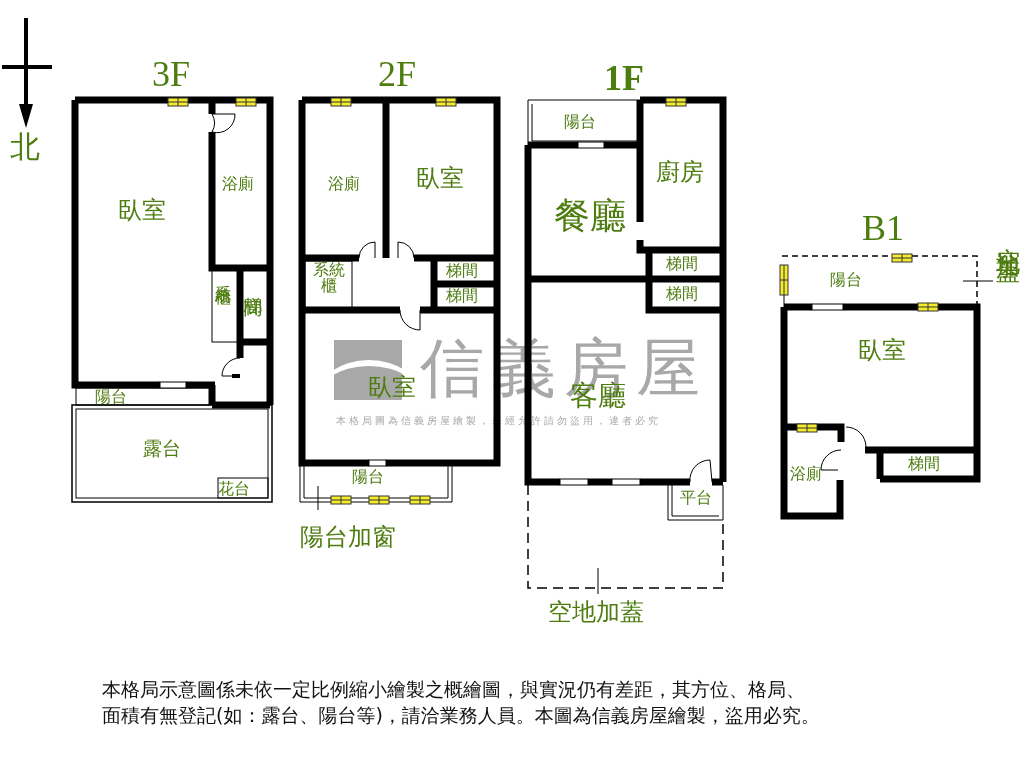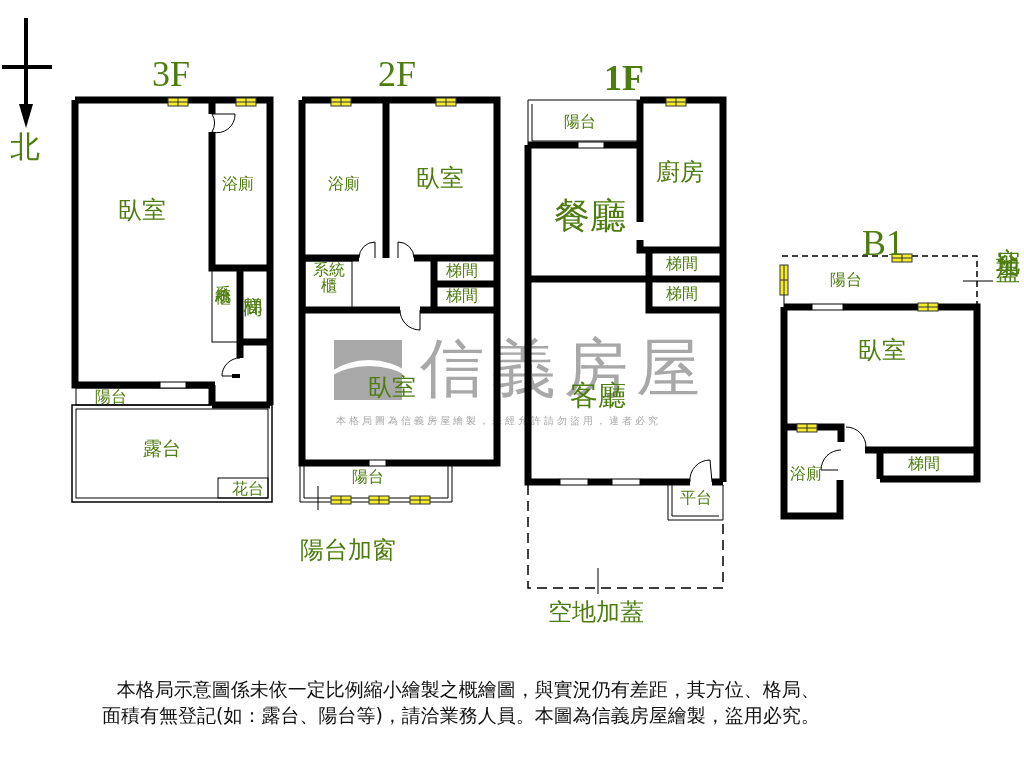--- a/index.html
+++ b/index.html
@@ -15,21 +15,21 @@
   .vert { writing-mode: vertical-rl; letter-spacing:2px; }
   .wm-big { position:absolute; left:420px; top:336px; font-size:64px; color:#a8a8a8;
             font-family:"DejaVu Sans","Liberation Sans",sans-serif; letter-spacing:8px; line-height:1; }
   .wm-small { position:absolute; left:336px; top:414px; font-size:10px; color:#a8a8a8;
               font-family:"DejaVu Sans","Liberation Sans",sans-serif; letter-spacing:3px; }
   .wm-logo { position:absolute; left:334px; top:340px; width:68px; height:60px; background:#a8a8a8; overflow:hidden; }
   .wm-logo::after { content:""; position:absolute; left:-20px; top:20px; width:110px; height:80px;
                     border-top:6px solid #fff; border-radius:50% 50% 0 0; }
   .disclaimer { position:absolute; left:102px; top:676px; font-size:19px; line-height:26px;
                 font-family:"DejaVu Sans","Liberation Sans",sans-serif; color:#111; }
-  .disclaimer div { white-space:nowrap;text-align:right; }
+  .disclaimer div { white-space:nowrap; }
 </style>
 </head>
 <body>
 
 <div class="wm-logo"></div>
 <div class="wm-big">信義房屋</div>
 <div class="wm-small">本格局圖為信義房屋繪製，未經允許請勿盜用，違者必究</div>
 
 <svg class="plan" width="1024" height="768" viewBox="0 0 1024 768">
   <defs>
@@ -137,43 +137,43 @@
 
 <div class="lbl" style="left:10px;top:132px;font-size:30px;">北</div>
 
 <div class="lbl floor" style="left:152px;top:56px;">3F</div>
 <div class="lbl room-l" style="left:118px;top:198px;">臥室</div>
 <div class="lbl room-s" style="left:222px;top:176px;">浴廁</div>
 <div class="lbl room-s vert" style="left:215px;top:272px;">系統櫃</div>
 <div class="lbl room-m vert" style="left:244px;top:282px;">梯間</div>
 <div class="lbl room-s" style="left:95px;top:389px;">陽台</div>
 <div class="lbl room-m" style="left:143px;top:439px;">露台</div>
-<div class="lbl room-s" style="left:232px;top:481px;">花台</div>
+<div class="lbl room-s" style="left:218px;top:481px;">花台</div>
 
 <div class="lbl floor" style="left:378px;top:56px;">2F</div>
 <div class="lbl room-s" style="left:328px;top:176px;">浴廁</div>
 <div class="lbl room-l" style="left:416px;top:166px;">臥室</div>
 <div class="lbl room-s" style="left:306px;top:262px;width:46px;white-space:normal;text-align:center;">系統櫃</div>
 <div class="lbl room-s" style="left:446px;top:263px;">梯間</div>
 <div class="lbl room-s" style="left:446px;top:288px;">梯間</div>
 <div class="lbl room-l" style="left:368px;top:375px;">臥室</div>
 <div class="lbl room-s" style="left:352px;top:469px;">陽台</div>
-<div class="lbl room-l" style="left:300px;top:538px;">陽台加窗</div>
+<div class="lbl room-l" style="left:300px;top:525px;">陽台加窗</div>
 
 <div class="lbl floor" style="left:604px;top:60px;font-weight:bold;">1F</div>
 <div class="lbl room-s" style="left:564px;top:114px;">陽台</div>
 <div class="lbl room-l" style="left:554px;top:198px;font-size:36px;">餐廳</div>
 <div class="lbl room-l" style="left:656px;top:160px;">廚房</div>
 <div class="lbl room-s" style="left:666px;top:256px;">梯間</div>
 <div class="lbl room-s" style="left:666px;top:286px;">梯間</div>
 <div class="lbl room-l" style="left:570px;top:382px;font-size:28px;">客廳</div>
 <div class="lbl room-s" style="left:680px;top:490px;">平台</div>
 <div class="lbl room-l" style="left:548px;top:600px;">空地加蓋</div>
 
-<div class="lbl floor" style="left:862px;top:210px;margin-top:15px;">B1</div>
+<div class="lbl floor" style="left:862px;top:210px;">B1</div>
 <div class="lbl room-s" style="left:830px;top:272px;">陽台</div>
 <div class="lbl room-l" style="left:858px;top:338px;">臥室</div>
 <div class="lbl room-s" style="left:790px;top:466px;">浴廁</div>
 <div class="lbl room-s" style="left:908px;top:456px;">梯間</div>
 <div class="lbl room-l vert" style="left:996px;top:228px;font-size:24px;letter-spacing:4px;">空地加蓋</div>
 
 <div class="disclaimer">
   <div>本格局示意圖係未依一定比例縮小繪製之概繪圖，與實況仍有差距，其方位、格局、</div>
   <div>面積有無登記(如：露台、陽台等)，請洽業務人員。本圖為信義房屋繪製，盜用必究。</div>
 </div>

